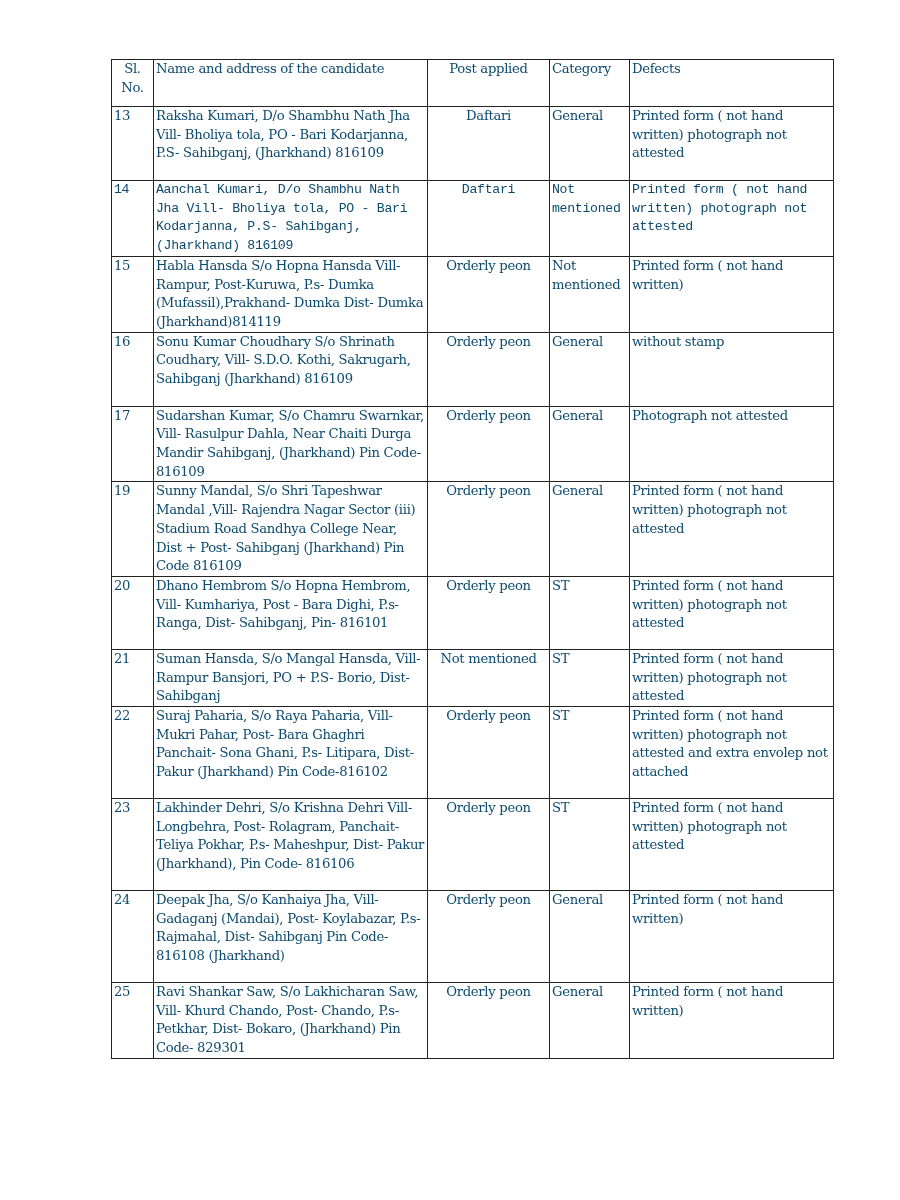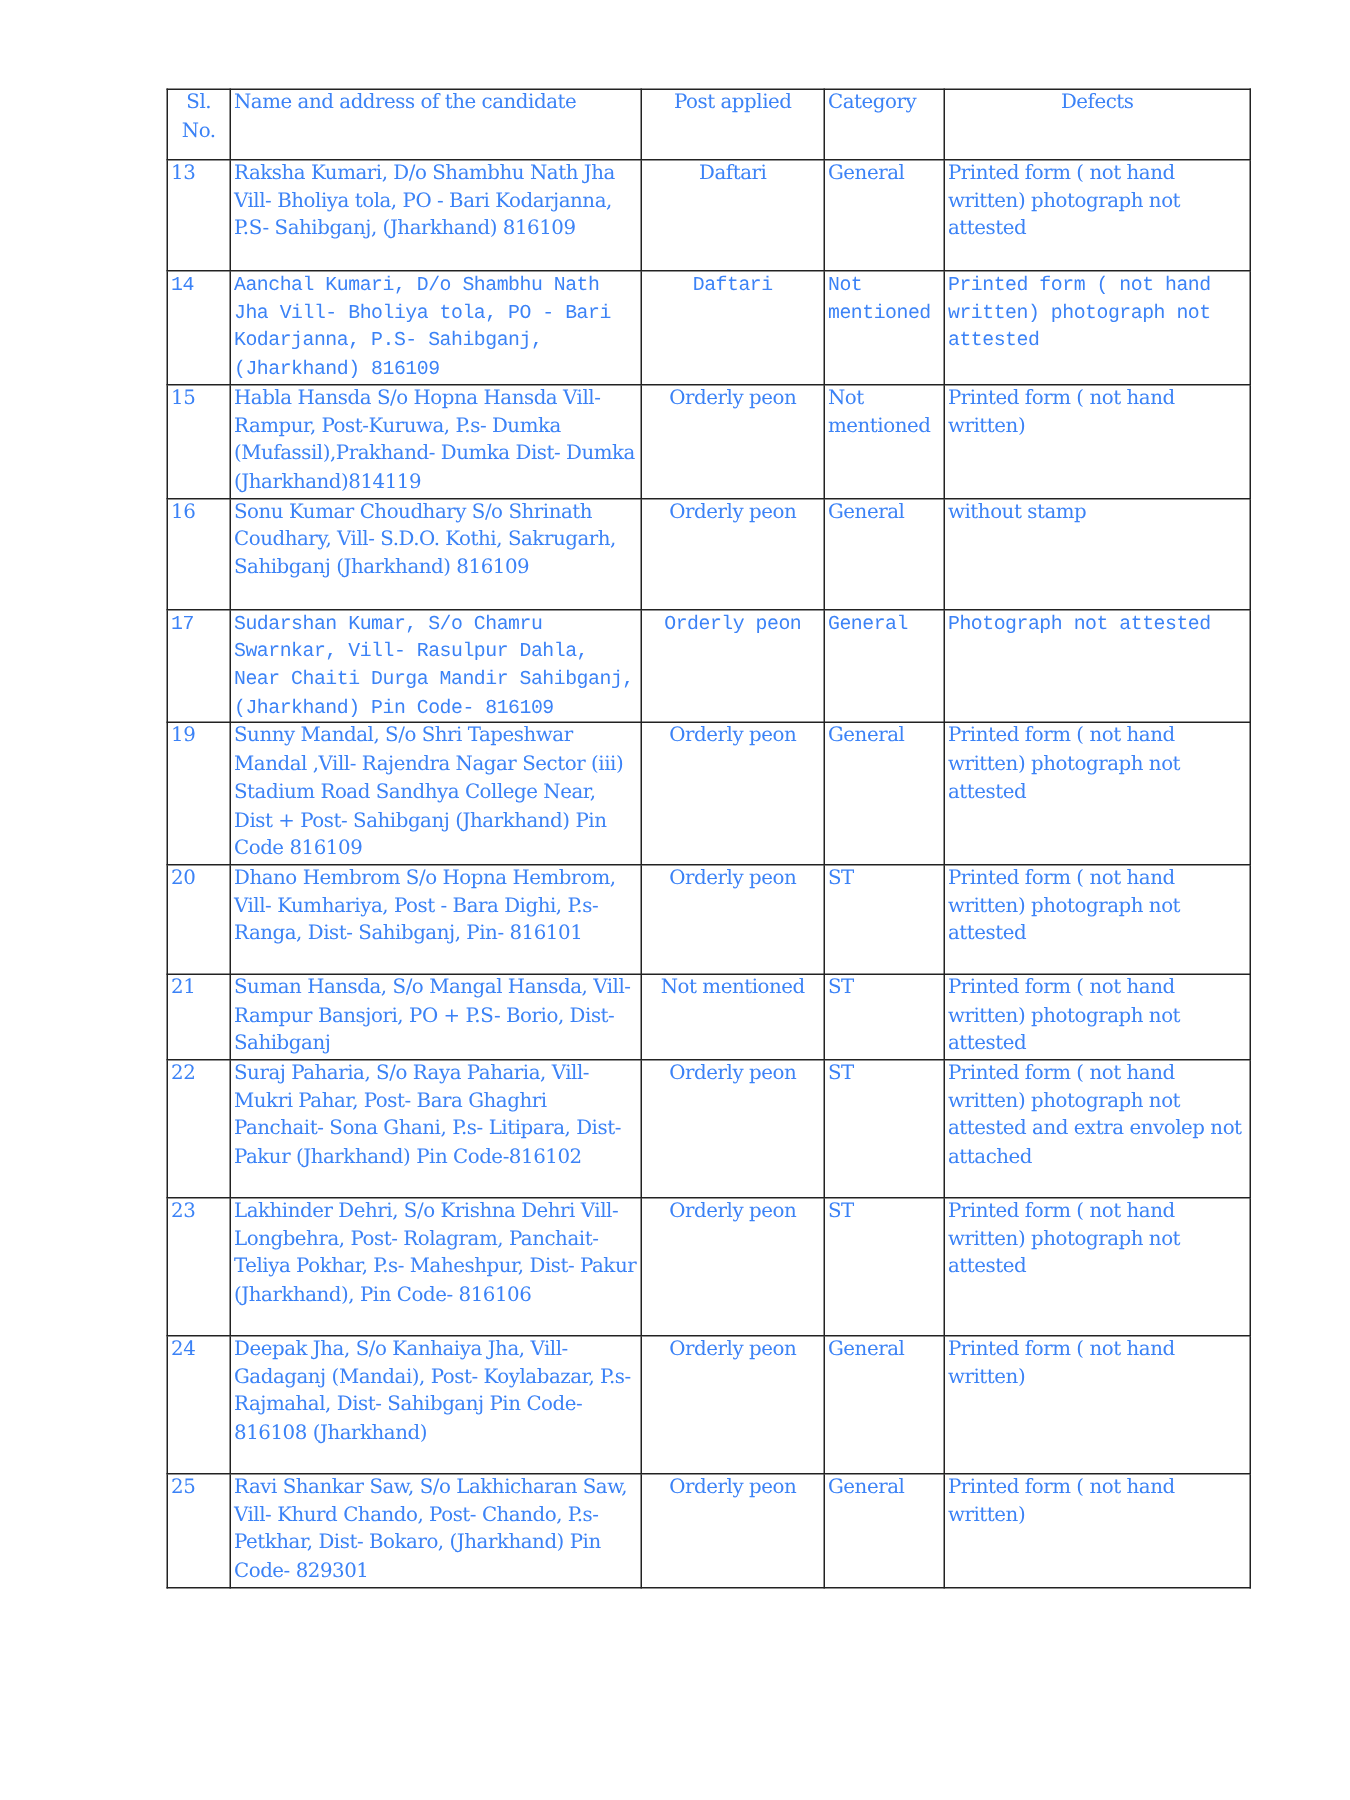--- a/index.html
+++ b/index.html
@@ -3,40 +3,40 @@
   <meta charset="utf-8">
   <style>
     html, body { margin: 0; padding: 0; background: #ffffff; }
     body { width: 900px; height: 1200px; position: relative; overflow: hidden; }
     .page { position: absolute; left: 111px; top: 59px; }
     table.defects {
       border-collapse: collapse;
       font-family: "DejaVu Serif", "Liberation Serif", serif;
       font-size: 13.2px;
       line-height: 18.7px;
-      color: #3b82f6;
+      color: #0c4a6e;
       table-layout: fixed;
       letter-spacing: -0.3px;
     }
     table.defects td, table.defects th {
       border: 1.6px solid #222;
       padding: 0 2px;
       vertical-align: top;
       font-weight: normal;
     }
     col.c-sl { width: 42px; }
     col.c-name { width: 274px; }
     col.c-post { width: 122px; }
     col.c-cat { width: 80px; }
     col.c-def { width: 204px; }
     th { text-align: left; }
     th.h-sl { text-align: center; vertical-align: middle; }
     th.h-post { text-align: center; vertical-align: top; }
     th.h-cat { vertical-align: middle; }
-    th.h-def { text-align: center; vertical-align: middle; }
+    th.h-def { vertical-align: middle; }
     td.sl { text-align: left; vertical-align: middle; }
     td.post { text-align: center; vertical-align: top; }
     td.cat { text-align: left; vertical-align: middle; }
     td.def { vertical-align: middle; }
     td.name { text-align: left; }
     tr.hdr { height: 47px; }
   </style>
 </head>
 <body>
 
@@ -80,21 +80,21 @@
     <td class="cat">Not mentioned</td>
     <td class="def">Printed form ( not hand written)</td>
   </tr>
         <tr style="height: 74px;">
     <td class="sl">16</td>
     <td class="name">Sonu Kumar Choudhary S/o Shrinath Coudhary, Vill- S.D.O. Kothi, Sakrugarh, Sahibganj (Jharkhand) 816109</td>
     <td class="post">Orderly peon</td>
     <td class="cat">General</td>
     <td class="def">without stamp</td>
   </tr>
-        <tr style="height: 73px; font-family: Liberation Mono, monospace;">
+        <tr style="height: 73px;">
     <td class="sl">17</td>
     <td class="name">Sudarshan Kumar, S/o Chamru Swarnkar, Vill- Rasulpur Dahla, Near Chaiti Durga Mandir Sahibganj, (Jharkhand) Pin Code- 816109</td>
     <td class="post">Orderly peon</td>
     <td class="cat">General</td>
     <td class="def"> Photograph not attested</td>
   </tr>
         <tr style="height: 92px;">
     <td class="sl">19</td>
     <td class="name">Sunny Mandal, S/o Shri Tapeshwar Mandal ,Vill- Rajendra Nagar Sector (iii) Stadium  Road Sandhya College Near, Dist + Post- Sahibganj (Jharkhand) Pin Code 816109</td>
     <td class="post">Orderly peon</td>

